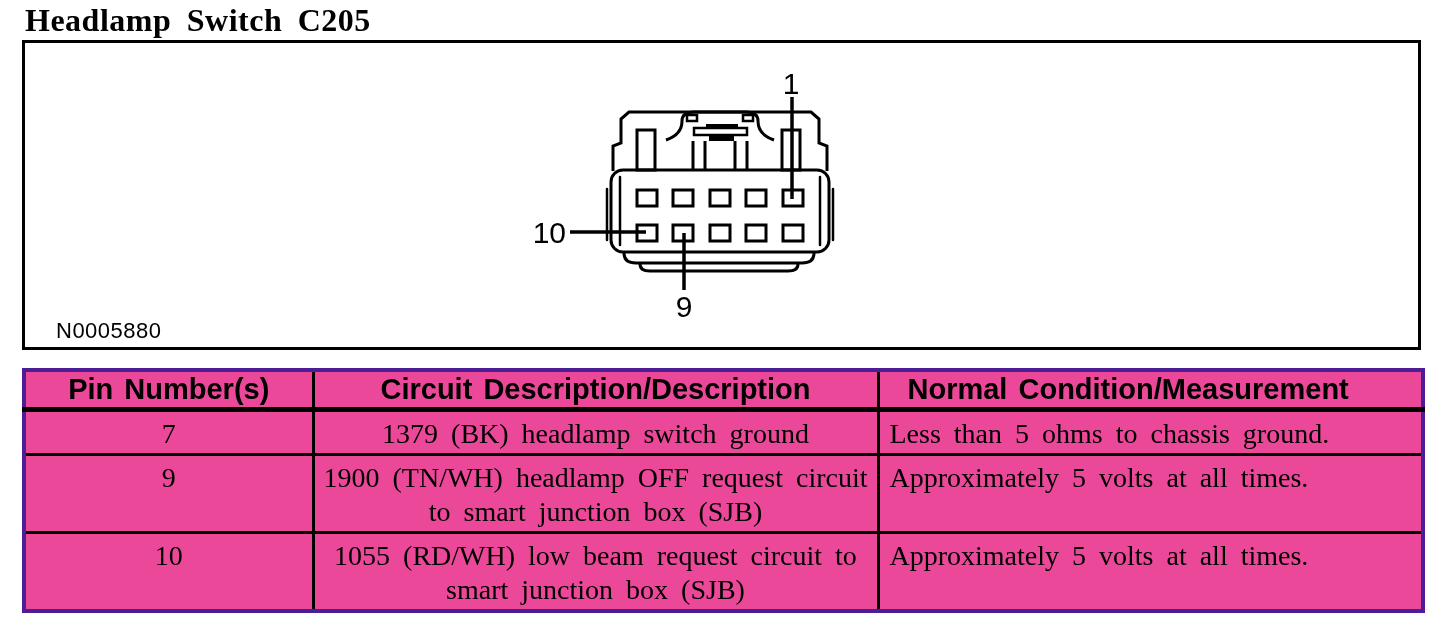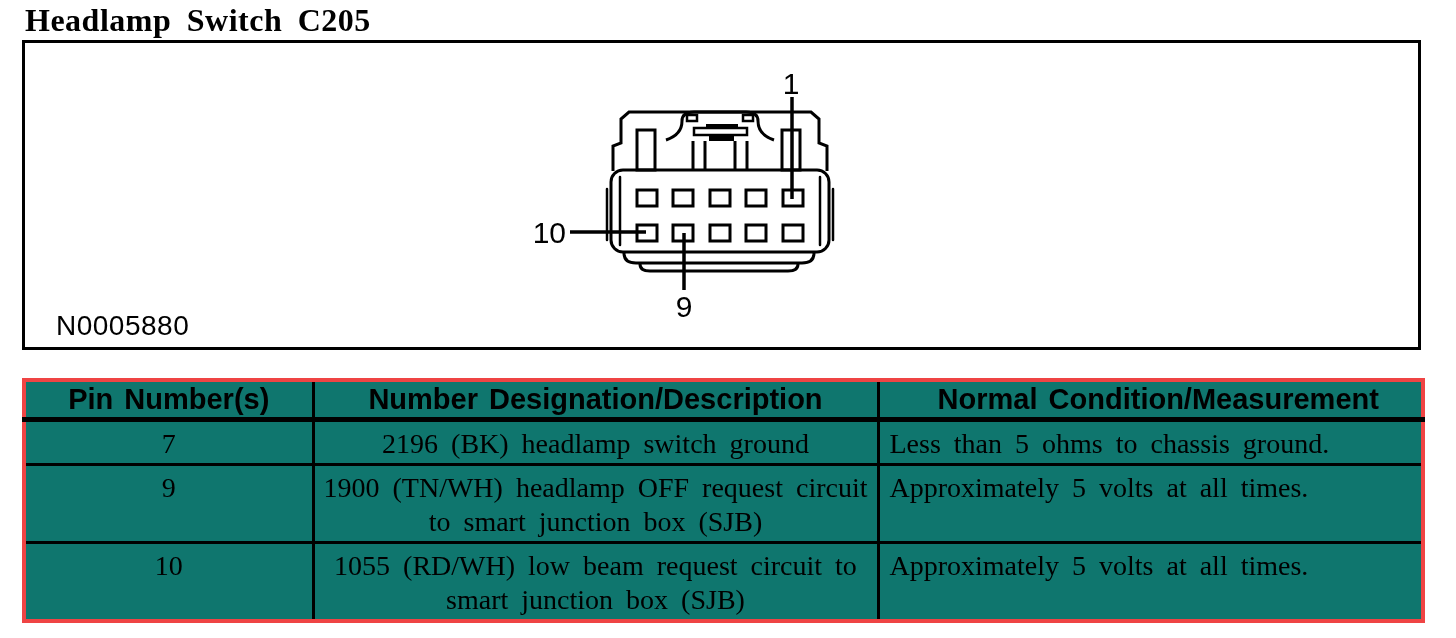--- a/index.html
+++ b/index.html
@@ -41,51 +41,51 @@
   }
   .figure-box svg {
     position: absolute;
     left: 0; top: 0;
     width: 1393px;
     height: 304px;
   }
   .figure-id {
     position: absolute;
     left: 31px;
-    top: 267px;
+    top: 275px;
     font-family: "Liberation Sans", sans-serif;
-    font-size: 28px;
+    font-size: 22px;
     letter-spacing: 0.5px;
   }
   .pin-table {
     position: absolute;
     left: 22px;
-    top: 378px;
+    top: 368px;
     width: 1399px;
     border-collapse: collapse;
     table-layout: fixed;
-    border: 4px solid #ef4444;
-    background: #0f766e;
+    border: 4px solid #4c1d95;
+    background: #ec4899;
   }
   .pin-table col.c1 { width: 289px; }
   .pin-table col.c2 { width: 565px; }
   .pin-table col.c3 { width: 545px; }
   .pin-table th {
     border: 3px solid #000;
     border-bottom: 5px solid #000;
     height: 35px;
     font-family: "Liberation Sans", sans-serif;
     font-size: 29px;
     font-weight: bold;
     word-spacing: 3px;
     vertical-align: middle;
     padding: 0;
   }
   .pin-table th.h1, .pin-table th.h2 { text-align: center; }
-  .pin-table th.h3 { text-align: center; padding-left: 16px; }
+  .pin-table th.h3 { text-align: left; padding-left: 28px; }
   .pin-table td {
     border: 3px solid #000;
     font-family: "Liberation Serif", serif;
     font-size: 28px;
     line-height: 34px;
     word-spacing: 6px;
     vertical-align: top;
     padding: 5px 4px 2px 4px;
   }
   .pin-table td.col-pin { text-align: center; }
@@ -160,28 +160,28 @@
 
   <table class="pin-table">
     <colgroup>
       <col class="c1">
         <col class="c2">
         <col class="c3">
     </colgroup>
     <thead>
       <tr>
         <th class="h1">Pin Number(s)</th>
-        <th class="h2">Number Designation/Description</th>
+        <th class="h2">Circuit Description/Description</th>
         <th class="h3">Normal Condition/Measurement</th>
       </tr>
     </thead>
     <tbody>
         <tr class="r1">
           <td class="col-pin">7</td>
-          <td class="col-circuit">2196 (BK) headlamp switch ground</td>
+          <td class="col-circuit">1379 (BK) headlamp switch ground</td>
           <td class="col-condition">Less than 5 ohms to chassis ground.</td>
         </tr>
         <tr class="r2">
           <td class="col-pin">9</td>
           <td class="col-circuit">1900 (TN/WH) headlamp OFF request circuit to smart junction box (SJB)</td>
           <td class="col-condition">Approximately 5 volts at all times.</td>
         </tr>
         <tr class="r3">
           <td class="col-pin">10</td>
           <td class="col-circuit">1055 (RD/WH) low beam request circuit to smart junction box (SJB)</td>

